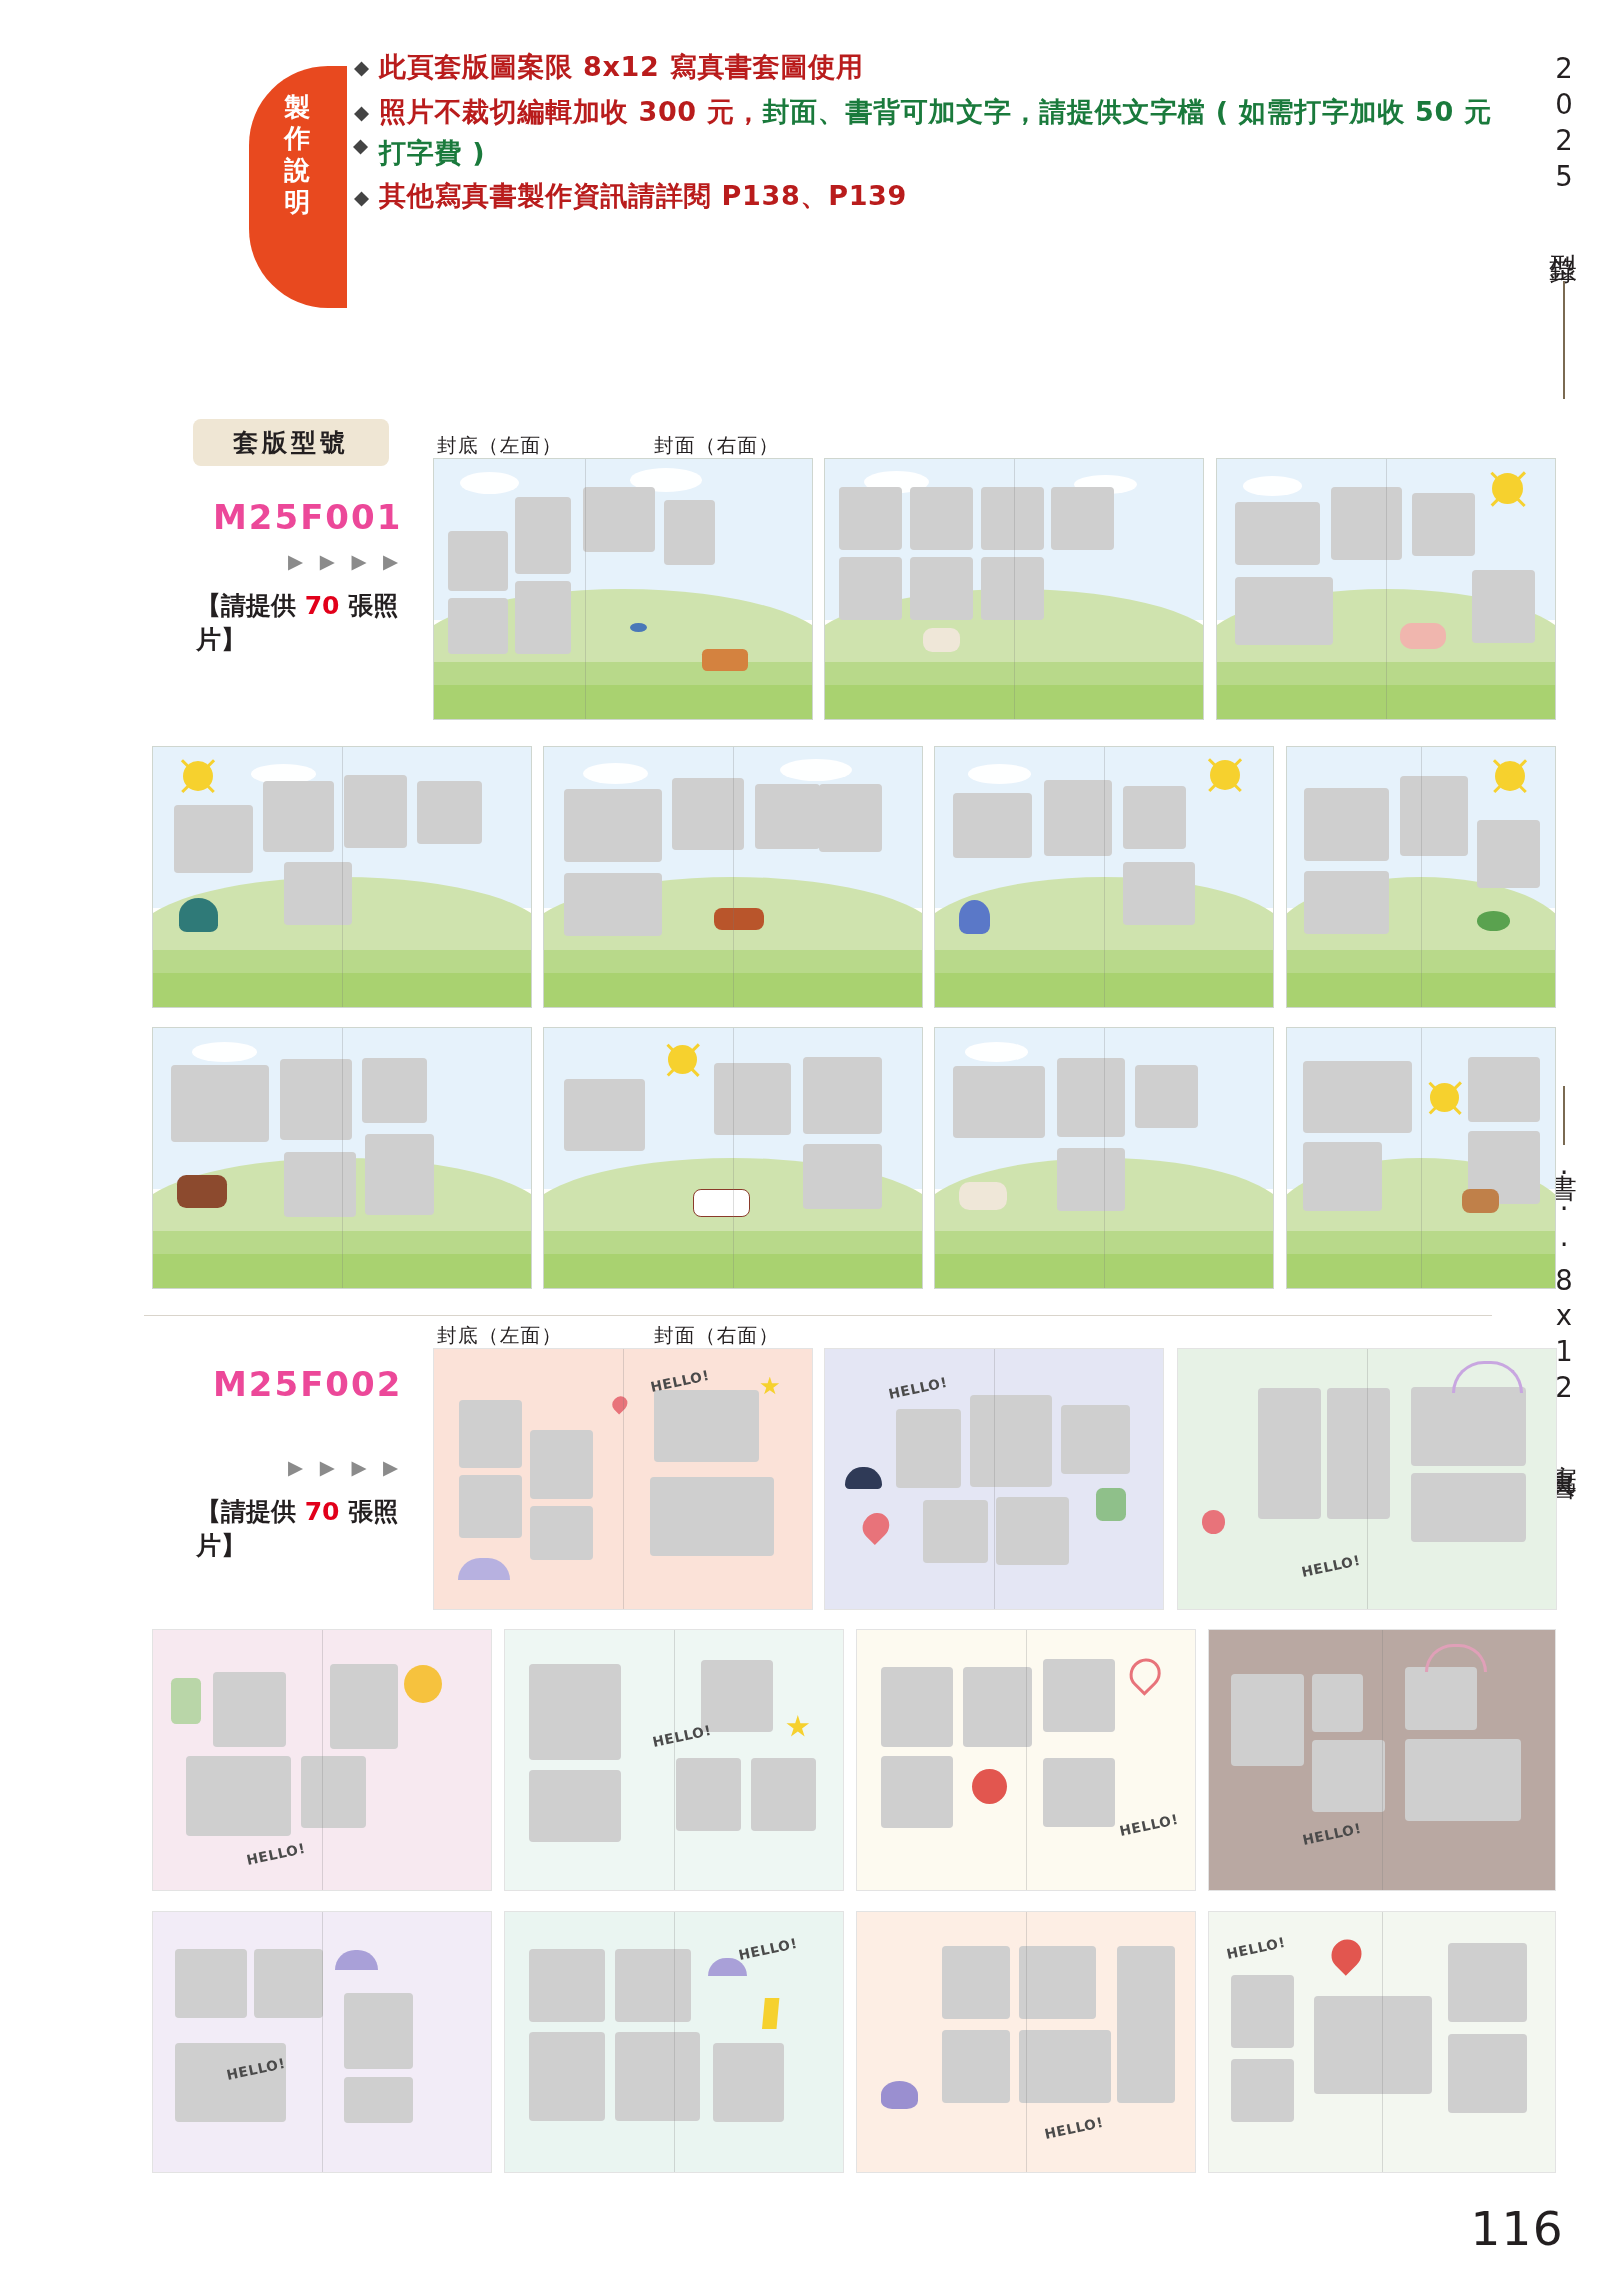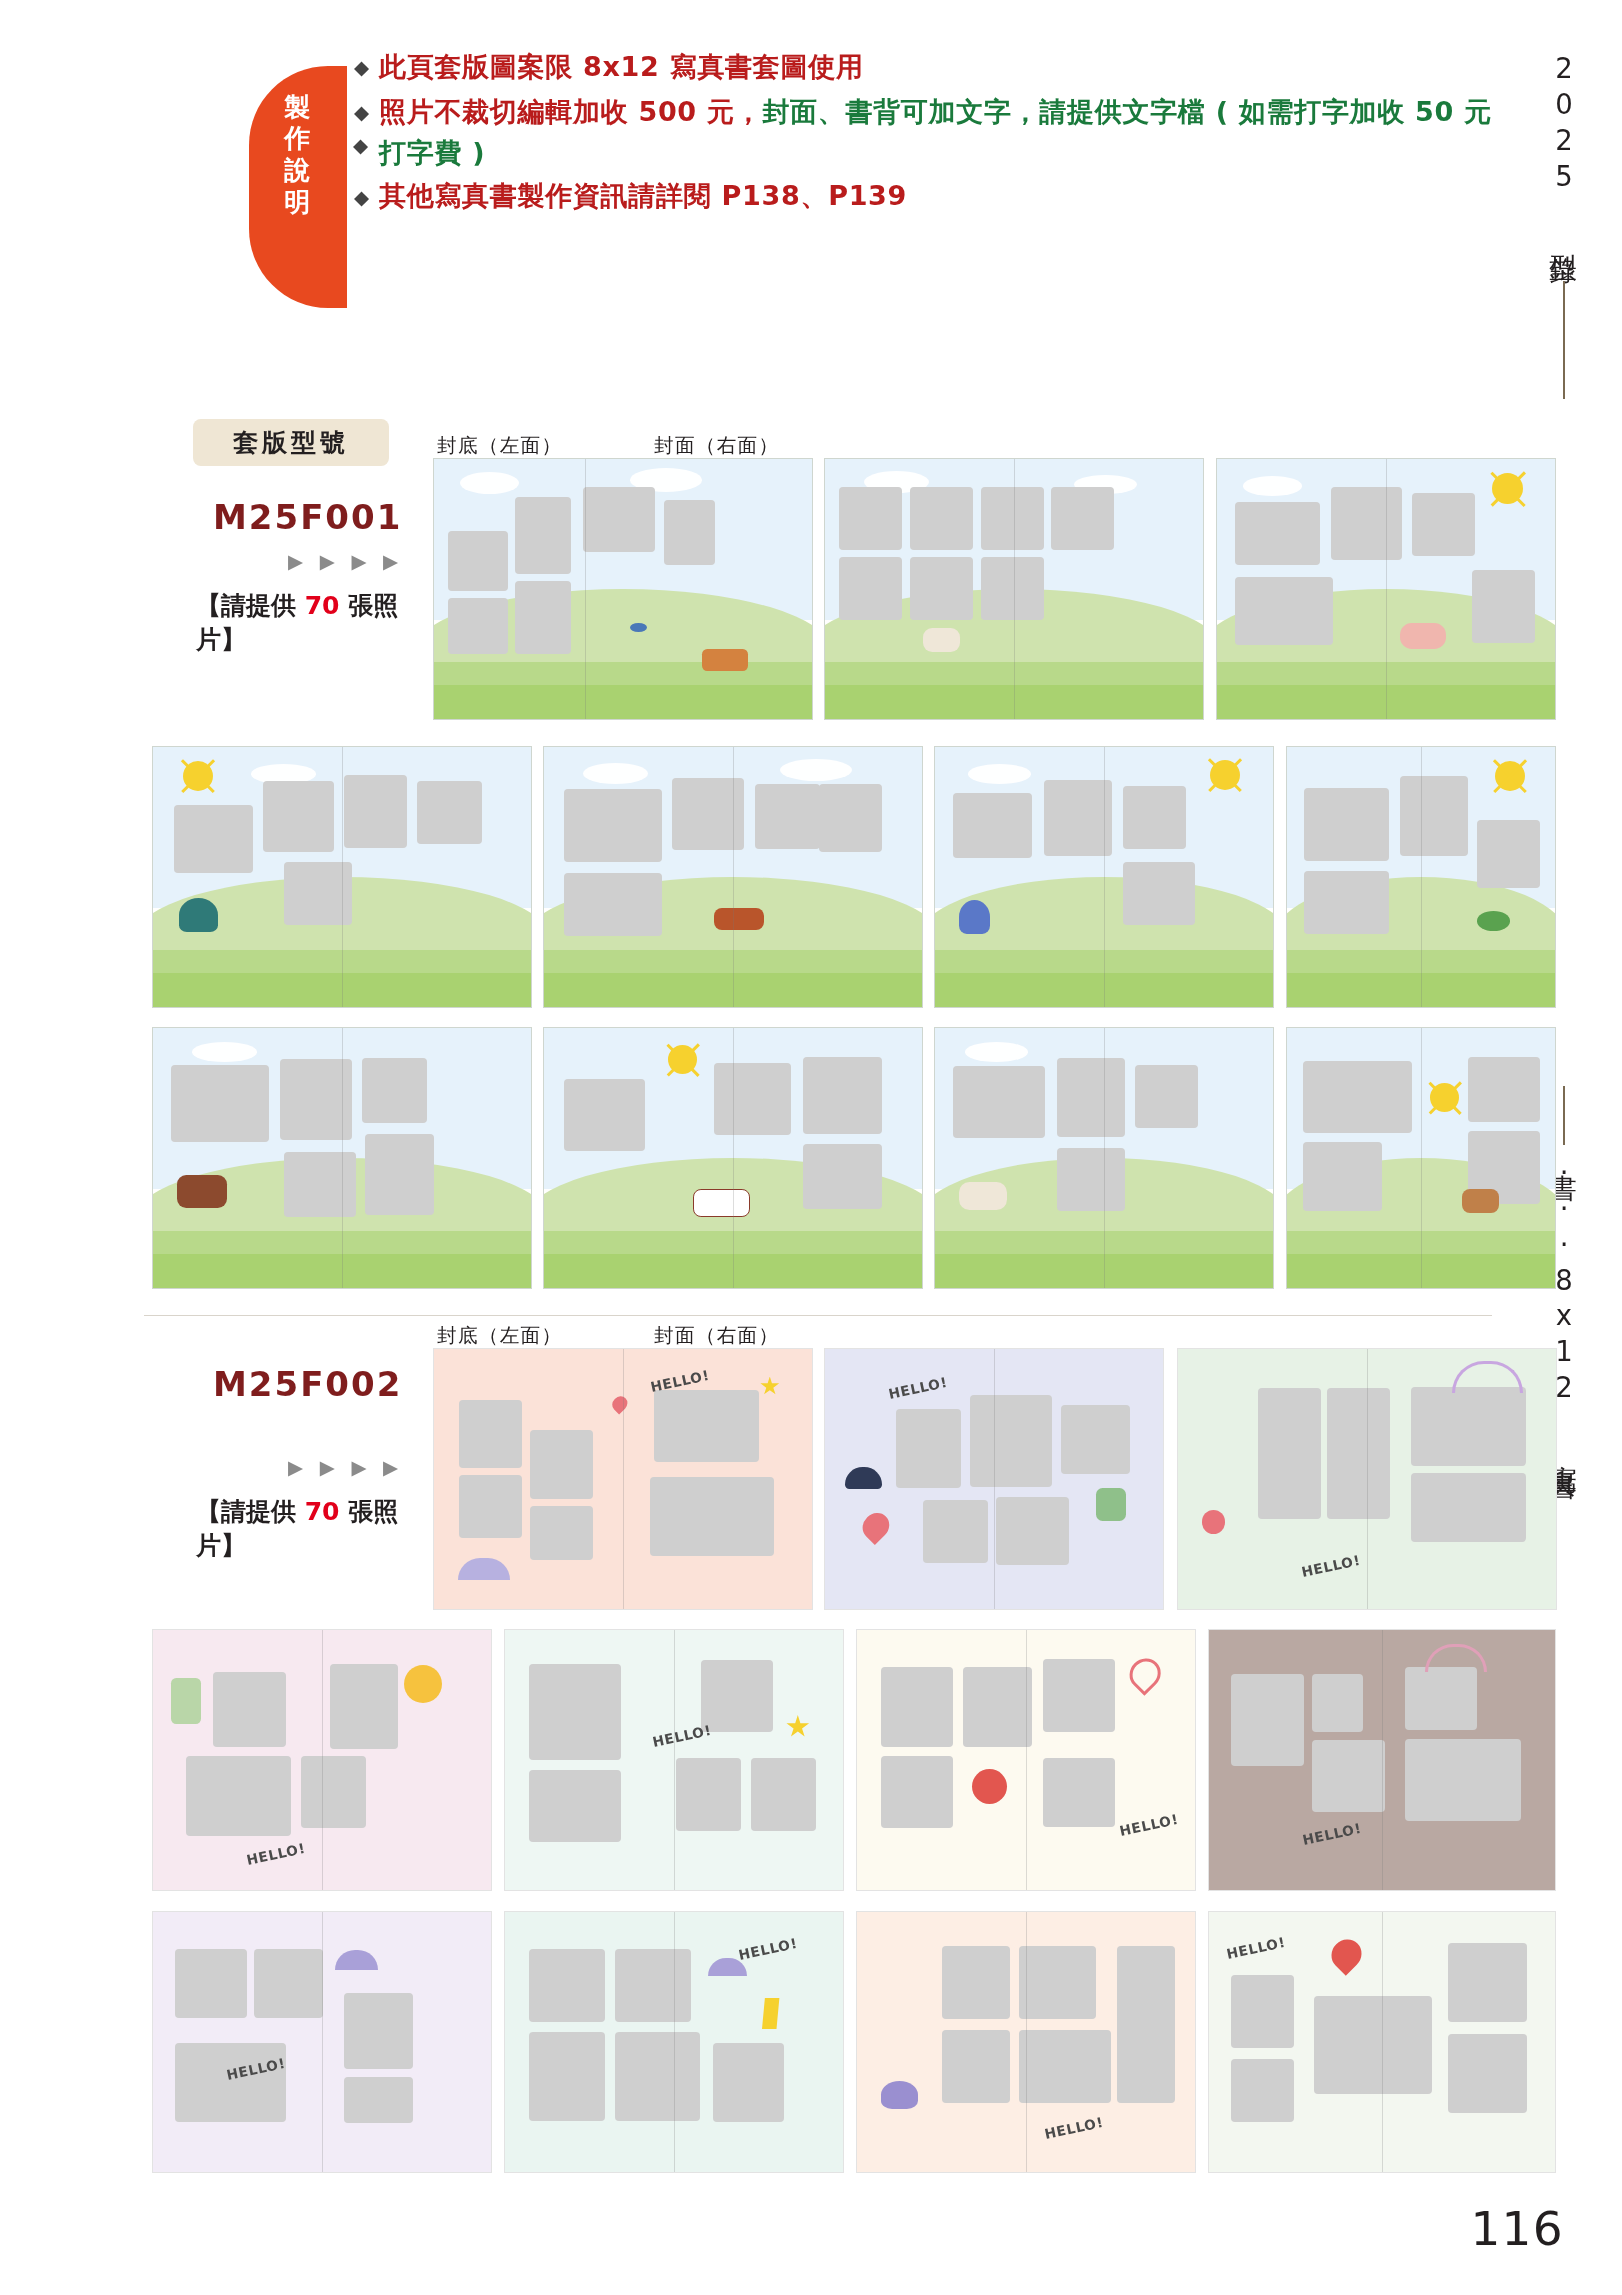--- a/index.html
+++ b/index.html
@@ -115,21 +115,21 @@
     font-size: 19.6px;
     letter-spacing: 1.3px;
     color: #231f20;
   }
 
   .model-name {
     position: absolute;
     font-size: 34px;
     letter-spacing: 2px;
     font-weight: 600;
-    color: #7f1d1d;
+    color: #ec4899;
   }
   .model-arrows {
     position: absolute;
     font-size: 19.6px;
     letter-spacing: 5.2px;
     color: #8b8b8b;
   }
   .model-note {
     position: absolute;
     font-size: 25px;
@@ -250,21 +250,21 @@
       <div class="note-diamond">◆</div>
       <div class="note-text">
         <span class="k-dark">此頁套版圖案限 8x12 寫真書套圖使用</span>
       </div>
     </div>
 
 
     <div class="note-line">
       <div class="note-diamond">◆</div>
       <div class="note-text">
-        <span class="k-dark">照片不裁切編輯加收 500 元，</span><span class="k-green">封面、書背可加文字，請提供文字檔 ( 如需打字加收 50 元打字費 )</span>
+        <span class="k-dark">照片不裁切編輯加收 300 元，</span><span class="k-green">封面、書背可加文字，請提供文字檔 ( 如需打字加收 50 元打字費 )</span>
       </div>
     </div>
 
     <div class="note-line">
       <div class="note-diamond">◆</div>
       <div class="note-text">
         <span class="k-dark">其他寫真書製作資訊請詳閱 P138、P139</span>
       </div>
     </div>
 

